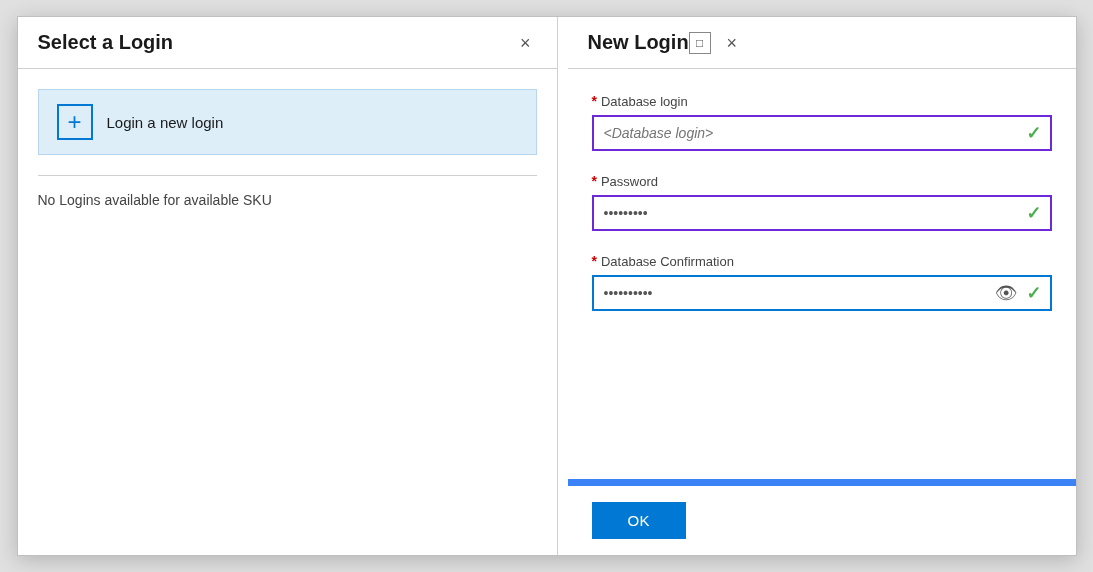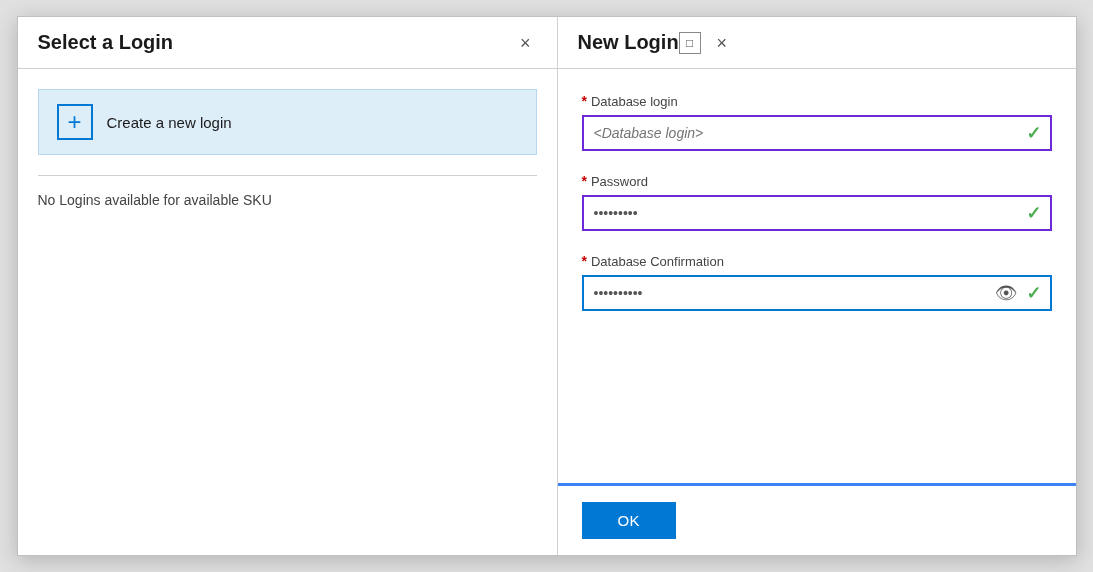--- a/index.html
+++ b/index.html
@@ -19,20 +19,21 @@
       overflow: hidden;
     }
 
     .dialogs-container {
       display: flex;
       width: 1060px;
       height: 540px;
       border: 1px solid #c0c0c0;
       background: #fff;
       box-shadow: 0 4px 20px rgba(0,0,0,0.2);
+      gap: 10px;
     }
 
     
     .left-panel {
       width: 540px;
       flex-shrink: 0;
       border-right: 1px solid #d0d0d0;
       display: flex;
       flex-direction: column;
     }
@@ -209,21 +210,21 @@
       color: #555;
       font-size: 18px;
       cursor: pointer;
     }
 
     .field-input.with-eye {
       padding-right: 70px;
     }
 
     .right-footer {
-      border-top: 3px solid #3b82f6;
+      border-top: 7px solid #3b82f6;
       padding: 16px 24px;
       display: flex;
       align-items: flex-end;
     }
 
     .ok-btn {
       background: #0078d4;
       color: #fff;
       border: none;
       padding: 10px 36px;
@@ -241,21 +242,21 @@
   <div class="left-panel">
     <div class="panel-header">
       <span class="panel-title">Select a Login</span>
       <button class="close-btn">×</button>
     </div>
     <div class="panel-content">
       <button class="create-login-btn">
         <div class="plus-icon-box">
           <span>+</span>
         </div>
-        <span class="create-login-label">Create a new login</span>
+        <span class="create-login-label">Login a new login</span>
       </button>
       <hr class="divider">
       <p class="no-logins-text">No Logins available for available SKU</p>
     </div>
   </div>
 
   <div class="right-panel">
     <div class="right-header">
       <span class="panel-title">New Login</span>
       <div class="right-header-actions">

